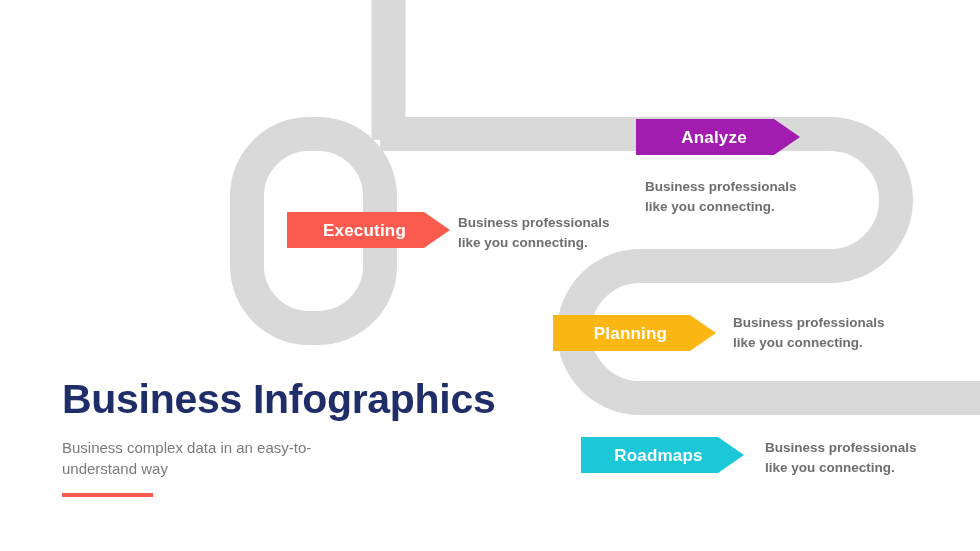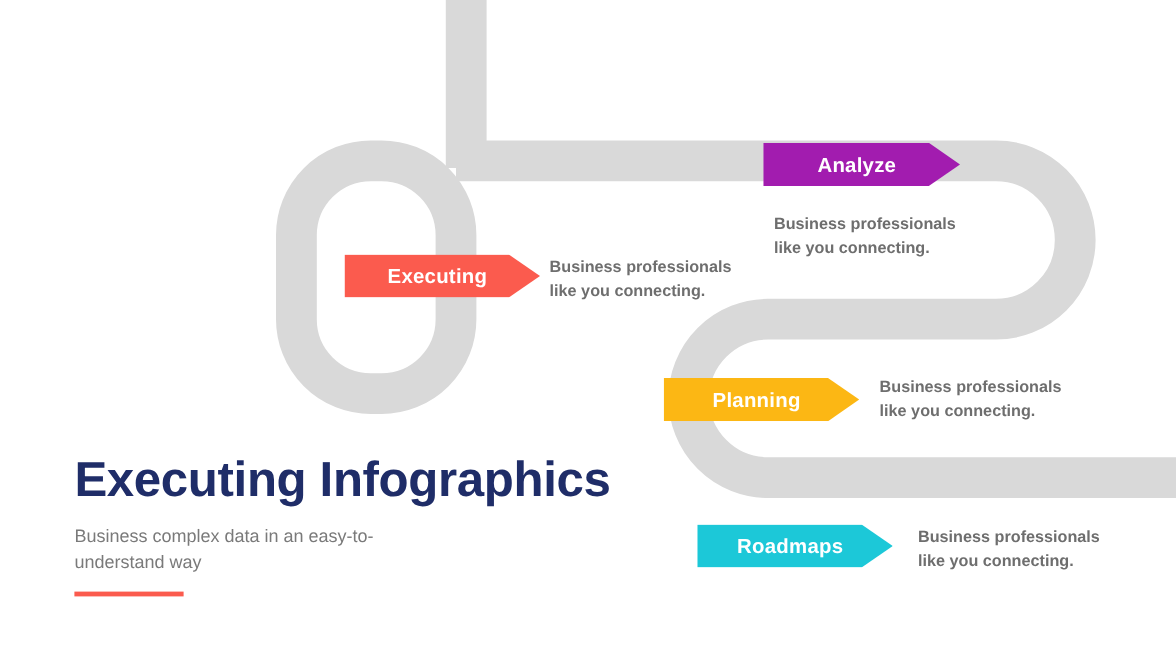--- a/index.html
+++ b/index.html
@@ -166,18 +166,18 @@
     <div class="arrow" style="background: rgb(28, 200, 216);">
       <span class="arrow-label">Roadmaps</span>
     </div>
   </div>
   <div class="desc" id="desc-executing" style="color: rgb(110, 110, 110);">
     <span class="desc-line">Business professionals</span>
     <span class="desc-line">like you connecting.</span>
   </div>
 
   <div id="title-block">
-    <h1 id="page-title" style="color: rgb(31, 45, 104);">Executing Infographics</h1>
+    <h1 id="page-title" style="color: rgb(31, 45, 104);">Business Infographics</h1>
     <p id="page-subtitle" style="color: rgb(122, 122, 122);">Business complex data in an easy-to-understand way</p>
   </div>
   <div id="accent-rule" style="background: rgb(251, 91, 78);"></div>
 
 </div>
 
 </body></html>

